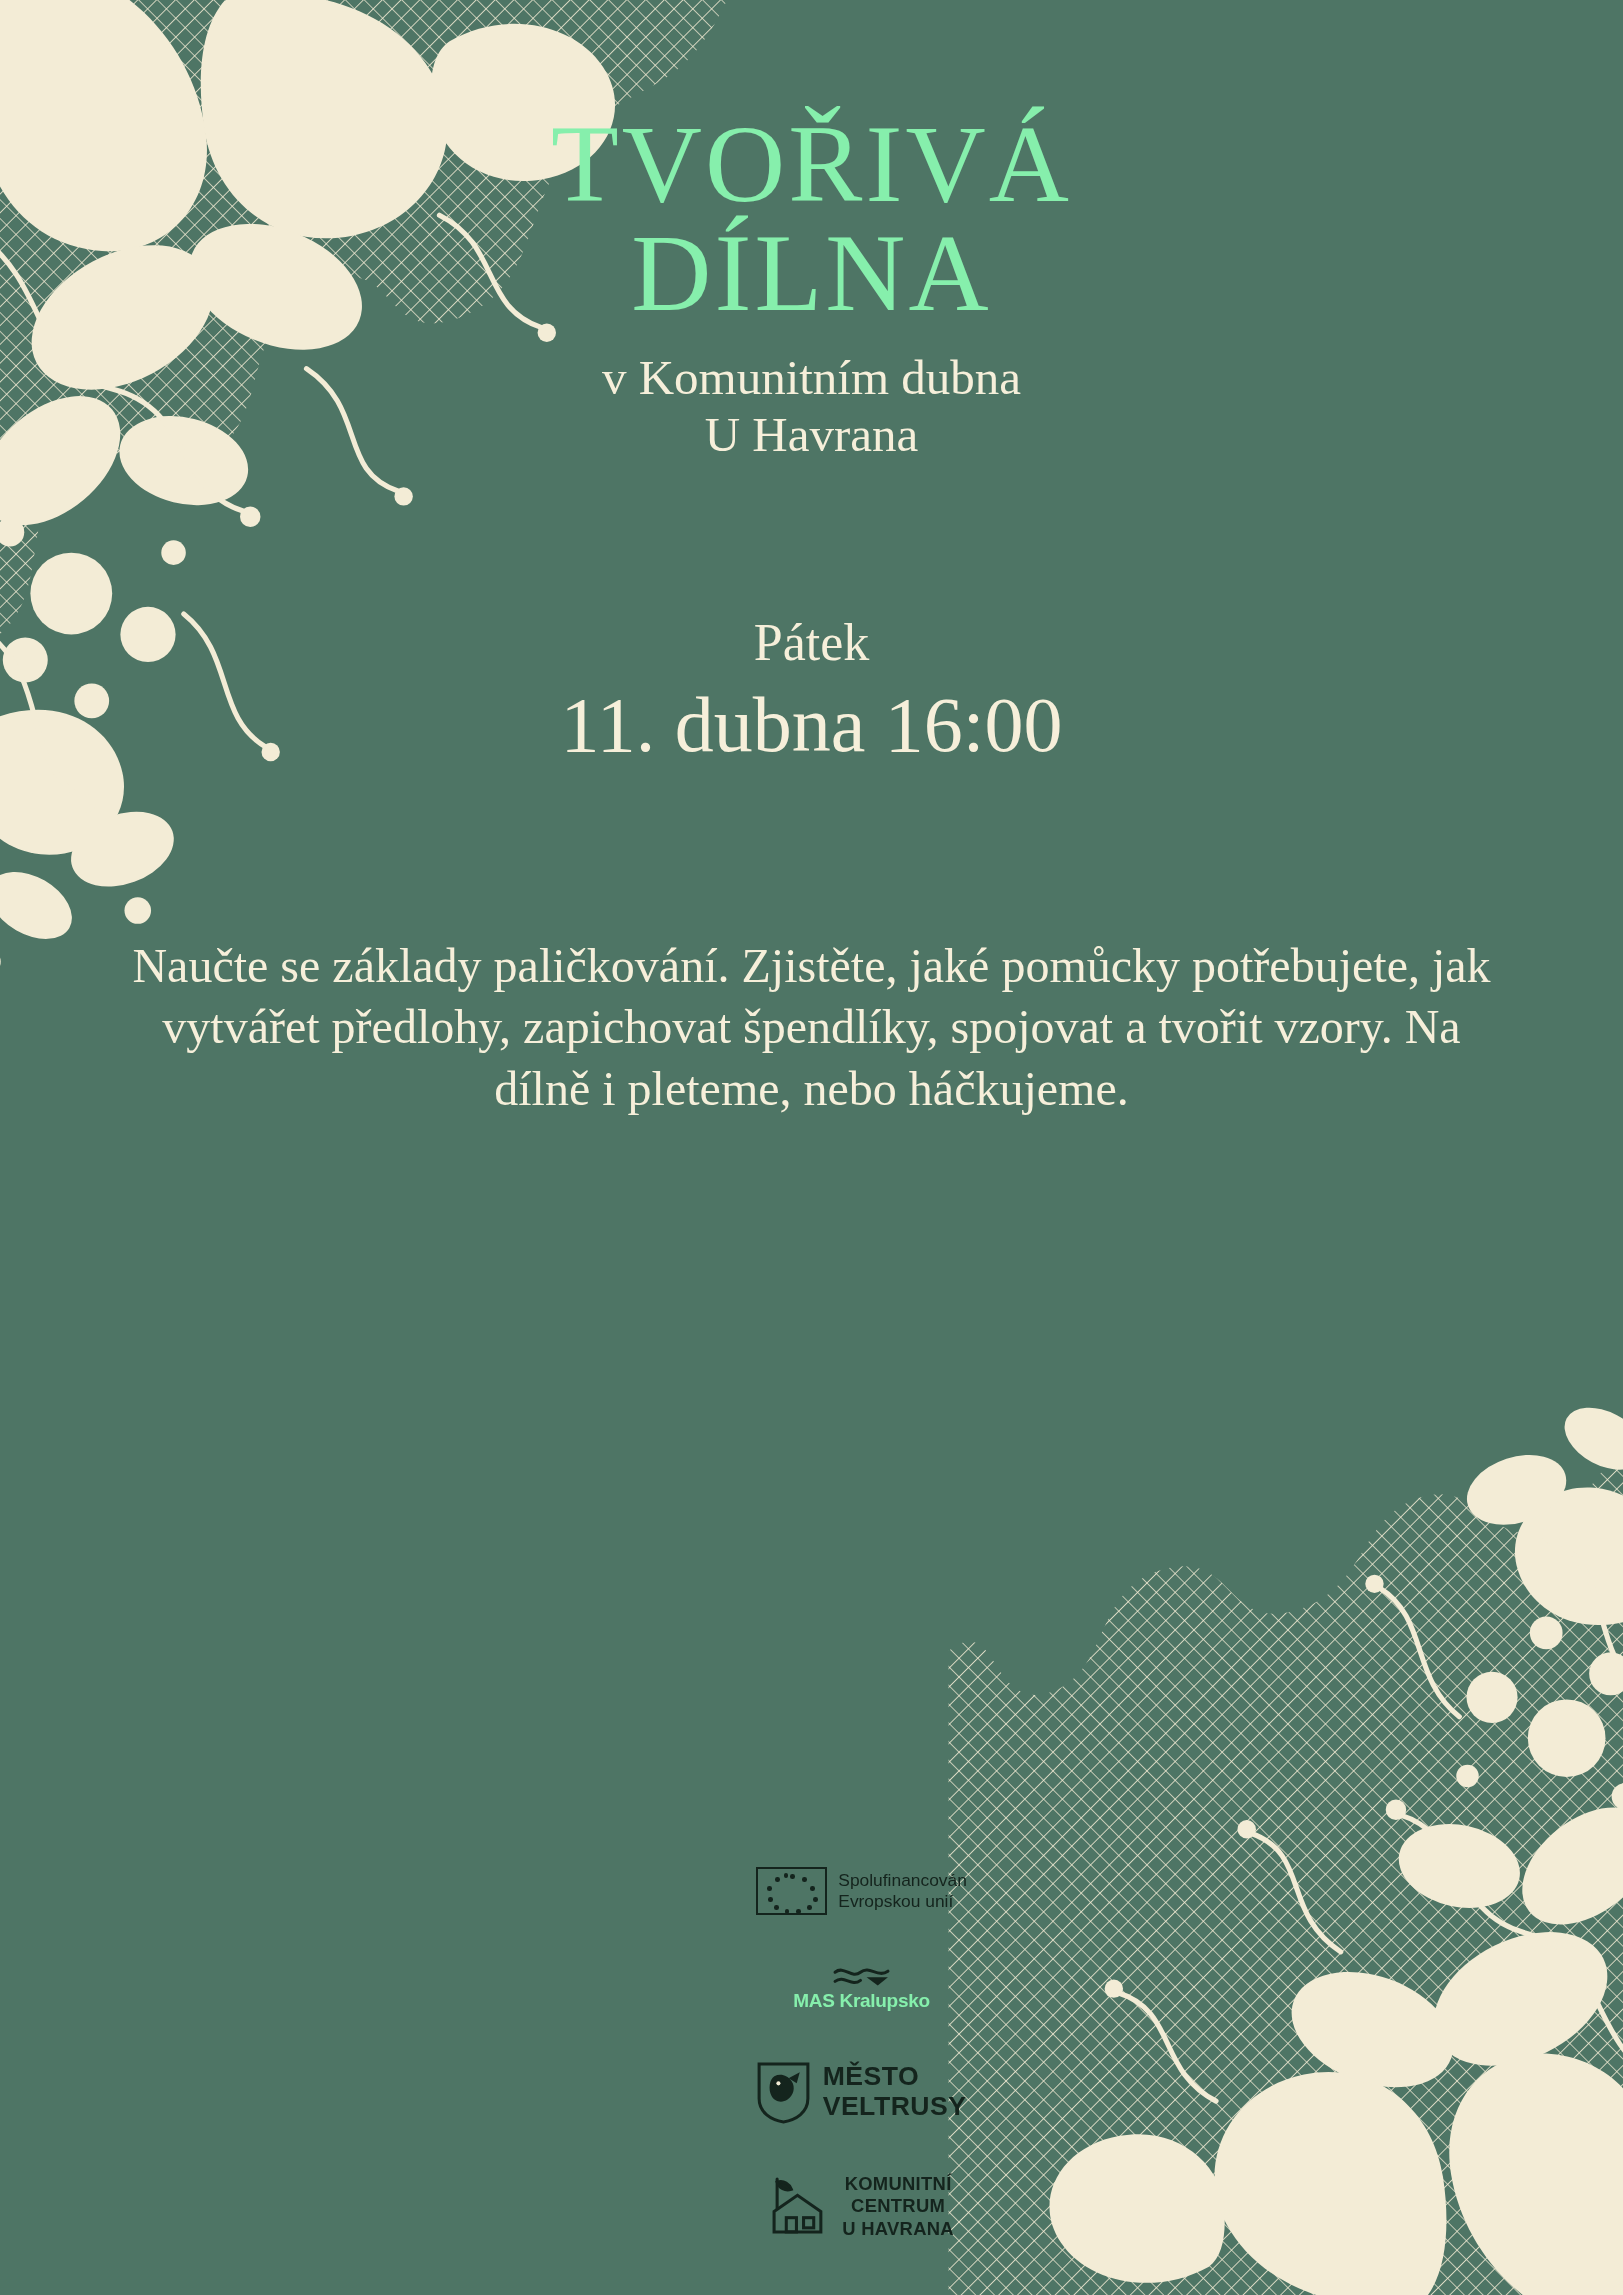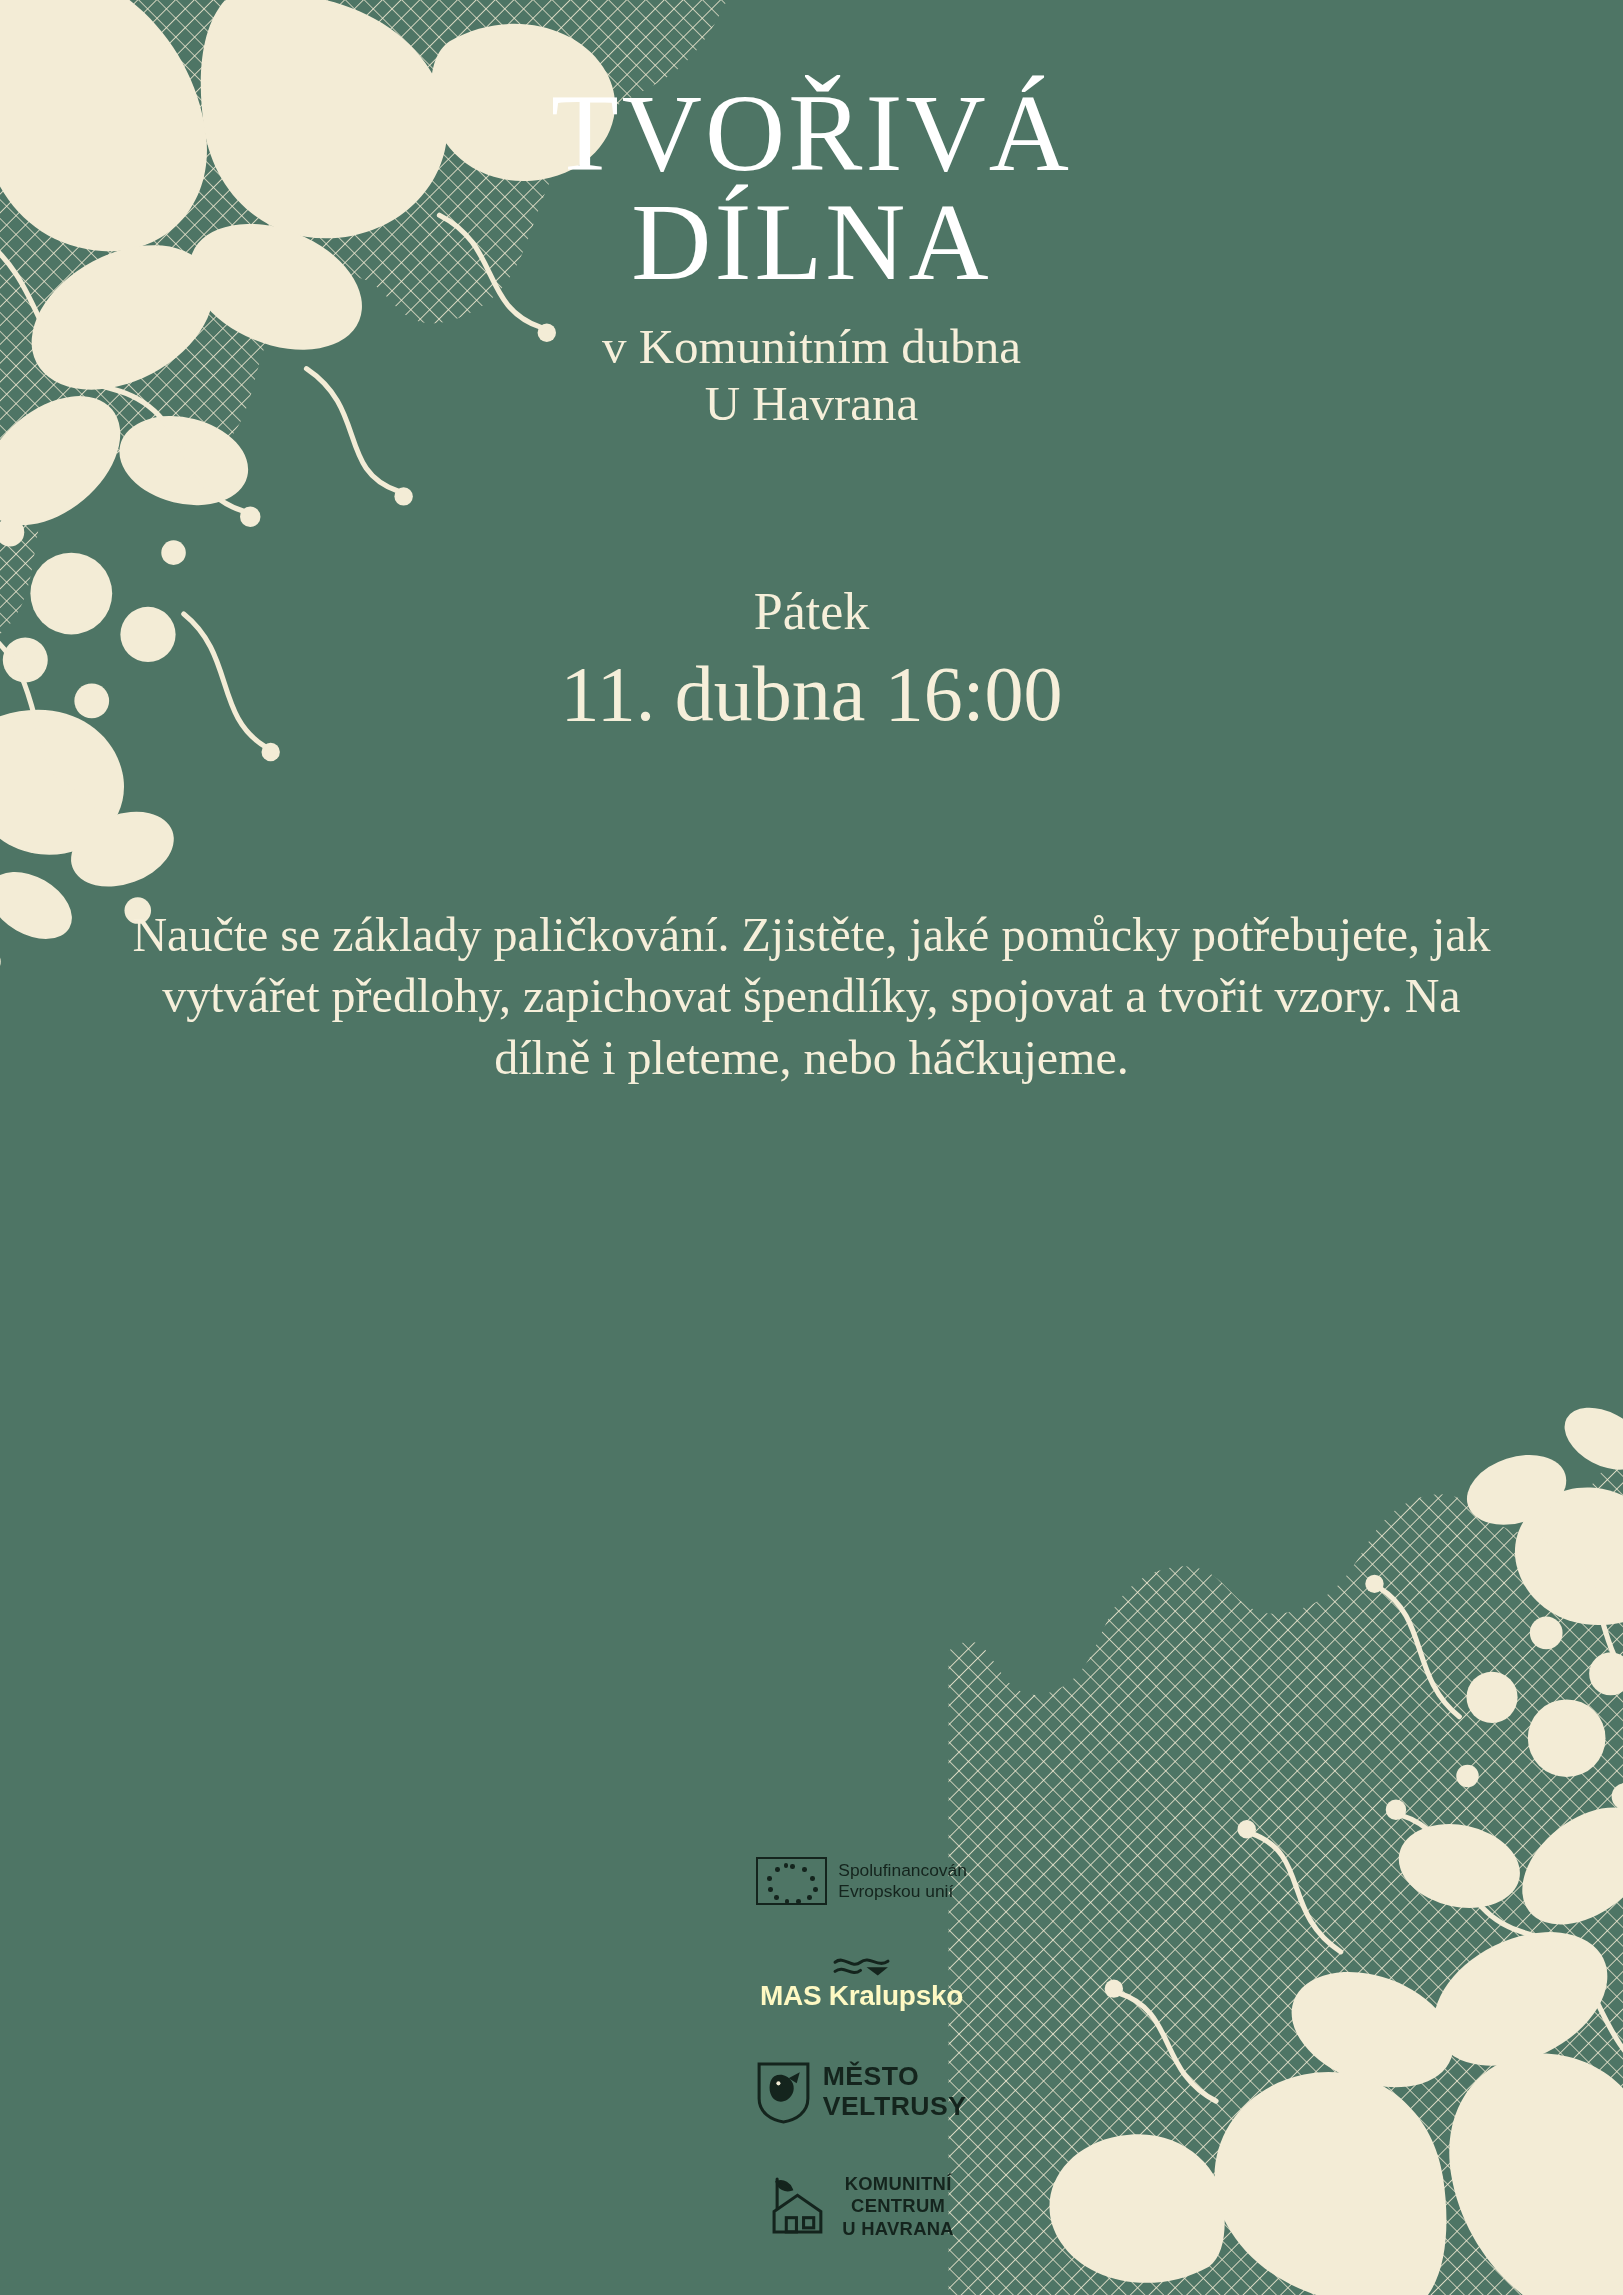--- a/index.html
+++ b/index.html
@@ -40,26 +40,26 @@
   .content {
     position: absolute;
     left: 0;
     right: 0;
     top: 0;
     text-align: center;
   }
 
   .title {
     margin: 0;
-    padding-top: 79px;
+    padding-top: 110px;
     font-size: 111px;
     line-height: 0.98;
     letter-spacing: 3.1px;
     font-weight: 400;
-    color: #ffffff;
+    color: #86efac;
   }
   .title .line2 { display: block; }
 
   .subtitle {
     margin: 22.5px 0 0 0;
     font-size: 49px;
     line-height: 1.16;
     font-weight: 400;
     color: #f6efda;
   }
@@ -127,23 +127,23 @@
     font-size: 17.4px;
     line-height: 1.22;
     color: #14241d;
     text-align: left;
     white-space: pre-line;
     font-weight: 400;
   }
   .mas-wrap { display: flex; flex-direction: column; align-items: center; gap: 3.1px;}
   .mas-mark { width: 61px; height: 22.5px; }
   .mas-text {
-    font-size: 28px;
+    font-size: 19px;
     font-weight: bold;
-    color: #fef9c3;
+    color: #86efac;
     letter-spacing: -0.3px;
   }
   .crest { width: 55px; height: 63px; }
   .city-text {
     font-size: 26.6px;
     font-weight: bold;
     line-height: 1.12;
     color: #14241d;
     text-align: left;
     white-space: pre-line;

